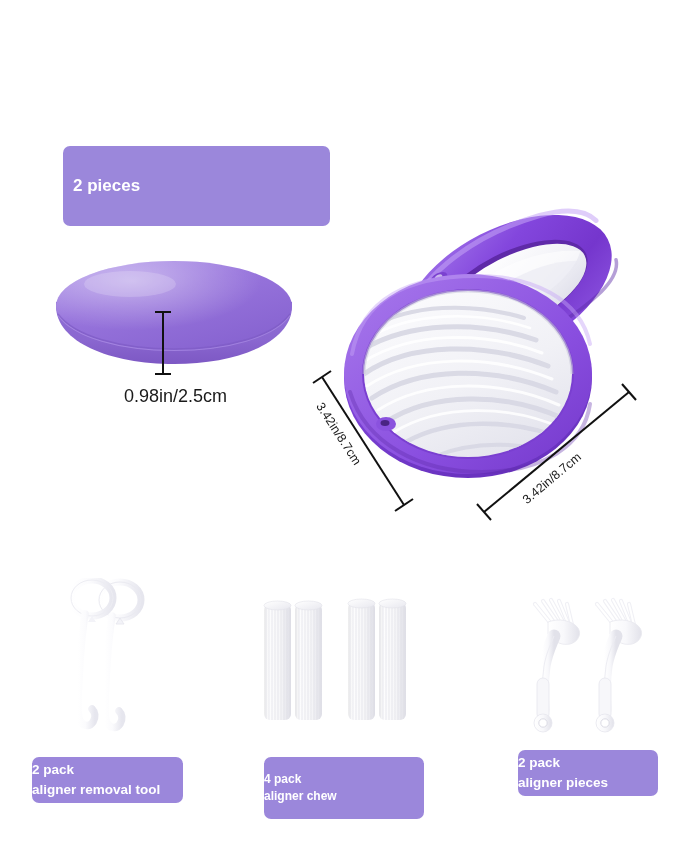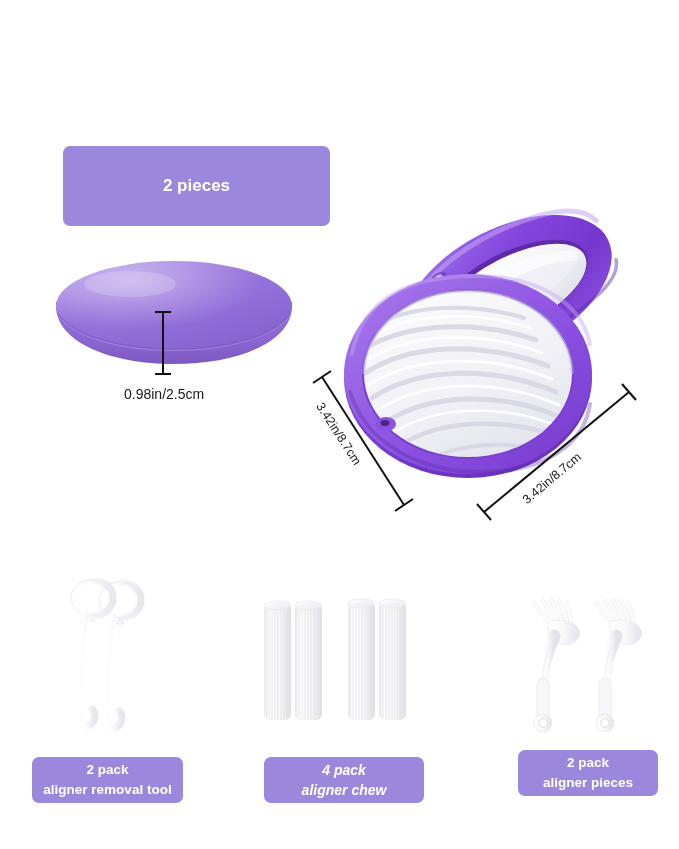--- a/index.html
+++ b/index.html
@@ -40,41 +40,40 @@
     position: absolute;
     background: #9b87db;
     color: #ffffff;
     border-radius: 7px;
     font-weight: bold;
     text-align: center;
     line-height: 1.45;
     box-sizing: border-box;
     display: flex;
     flex-direction: column;
-    align-items: center;
+    align-items: flex-start;
     justify-content: center;
   }
   .pill .l1, .pill .l2 { display: block; white-space: nowrap; }
 
   #pill-case {
     left: 63px; top: 146px;
     width: 267px; height: 80px;
     font-size: 17px;
     padding: 4px 10px;
   }
   #pill-removal {
     left: 32px; top: 757px;
     width: 151px; height: 46px;
     font-size: 13.5px;
   }
   #pill-chew {
     left: 264px; top: 757px;
-    width: 160px; height: 46px;
-    font-size: 14px;
-    font-style: italic;
+    width: 160px; height: 62px;
+    font-size: 12px;
   }
   #pill-brush {
     left: 518px; top: 750px;
     width: 140px; height: 46px;
     font-size: 13.5px;
   }
 
   
   #closed-case {
     position: absolute;
@@ -97,21 +96,21 @@
   .dim-label {
     position: absolute;
     font-size: 12.5px;
     color: #1a1a1a;
     white-space: nowrap;
     font-family: "Liberation Sans", sans-serif;
   }
   #dim-height-label {
     left: 124px;
     top: 386px;
-    font-size: 14px;
+    font-size: 18px;
   }
   #dim-left-label {
     left: 325px;
     top: 400px;
     transform: rotate(57deg);
     transform-origin: left top;
     font-size: 12.5px;
   }
   #dim-right-label {
     left: 520px;

